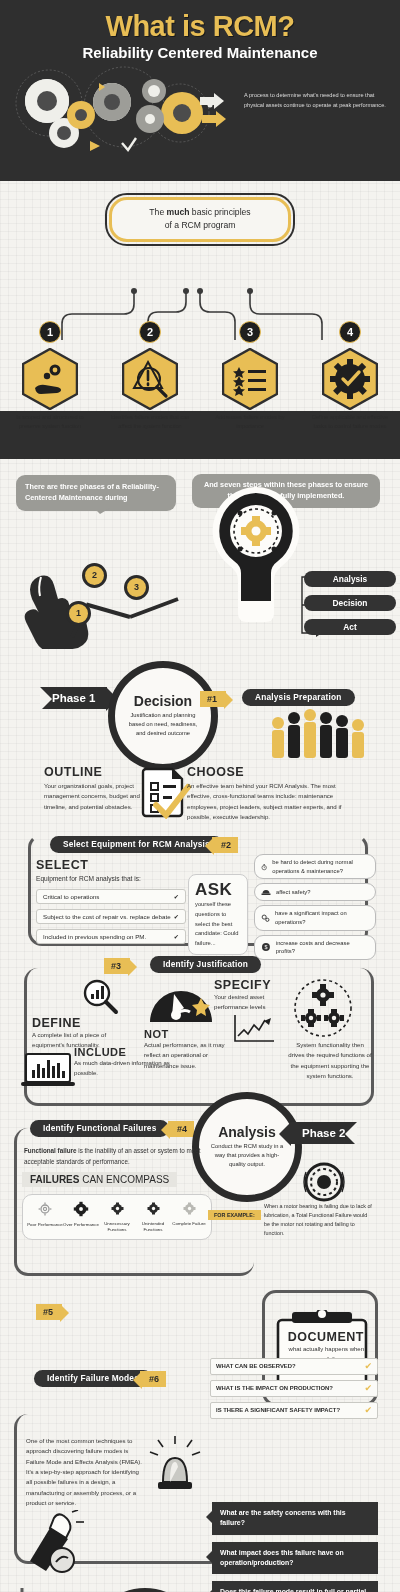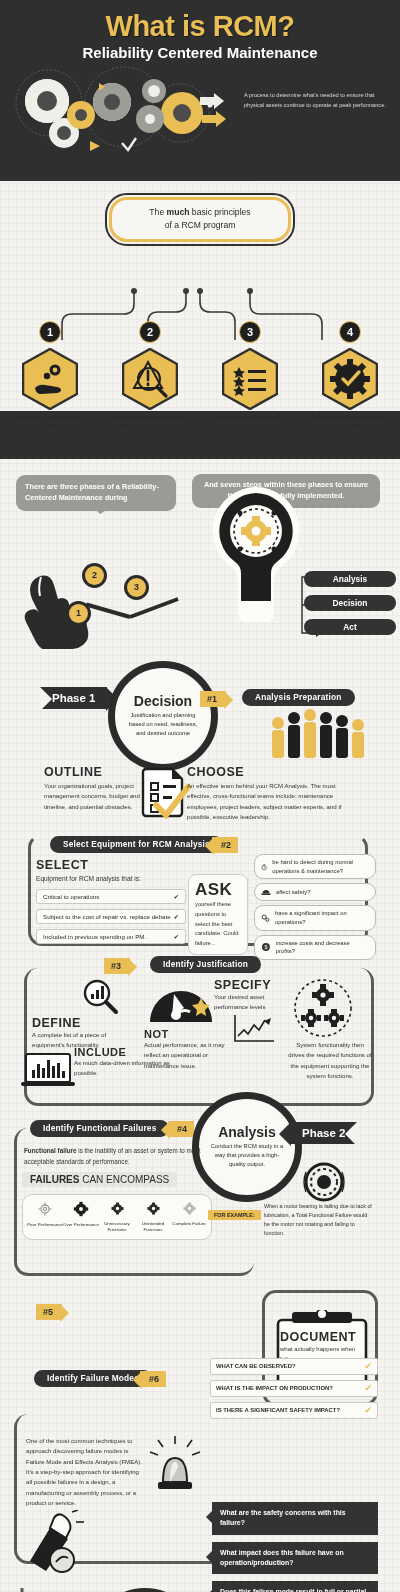--- a/index.html
+++ b/index.html
@@ -648,21 +648,21 @@
 
   <div class="sec" style="height:66px;">
     <div style="position:absolute;left:36px;top:8px;" class="chev">#5</div>
 
     <div style="position:absolute;left:262px;top:-6px;width:116px;height:116px;border:3px solid #5a5a5a;border-radius:14px;"></div>
     <svg style="position:absolute;left:274px;top:14px;" width="96" height="84" viewBox="0 0 96 84">
       <rect x="4" y="10" width="88" height="72" rx="4" fill="#fdfcf9" stroke="#1f1f1f" stroke-width="2.6"></rect>
       <rect x="18" y="2" width="60" height="11" rx="3" fill="#1f1f1f"></rect>
       <circle cx="48" cy="4" r="5" fill="#fdfcf9" stroke="#1f1f1f" stroke-width="2"></circle>
     </svg>
-    <div style="position:absolute;left:280px;top:34px;width:84px;text-align:left;">
+    <div style="position:absolute;left:280px;top:34px;width:84px;text-align:right;">
       <div class="hdg">DOCUMENT</div>
       <div class="bdy" style="font-size:6px;">what actually happens when failures occur.</div>
     </div>
   </div>
 
   <div class="sec" style="height:62px;">
     <div style="position:absolute;left:210px;top:-4px;width:168px;">
       <div class="rowbox" style="border-radius:2px;padding:2.5px 5px;">
         <span style="font-size:5.9px;font-weight:bold;">WHAT CAN BE OBSERVED?</span>
         <span style="color:#e8be55;font-size:9px;">✔</span>

